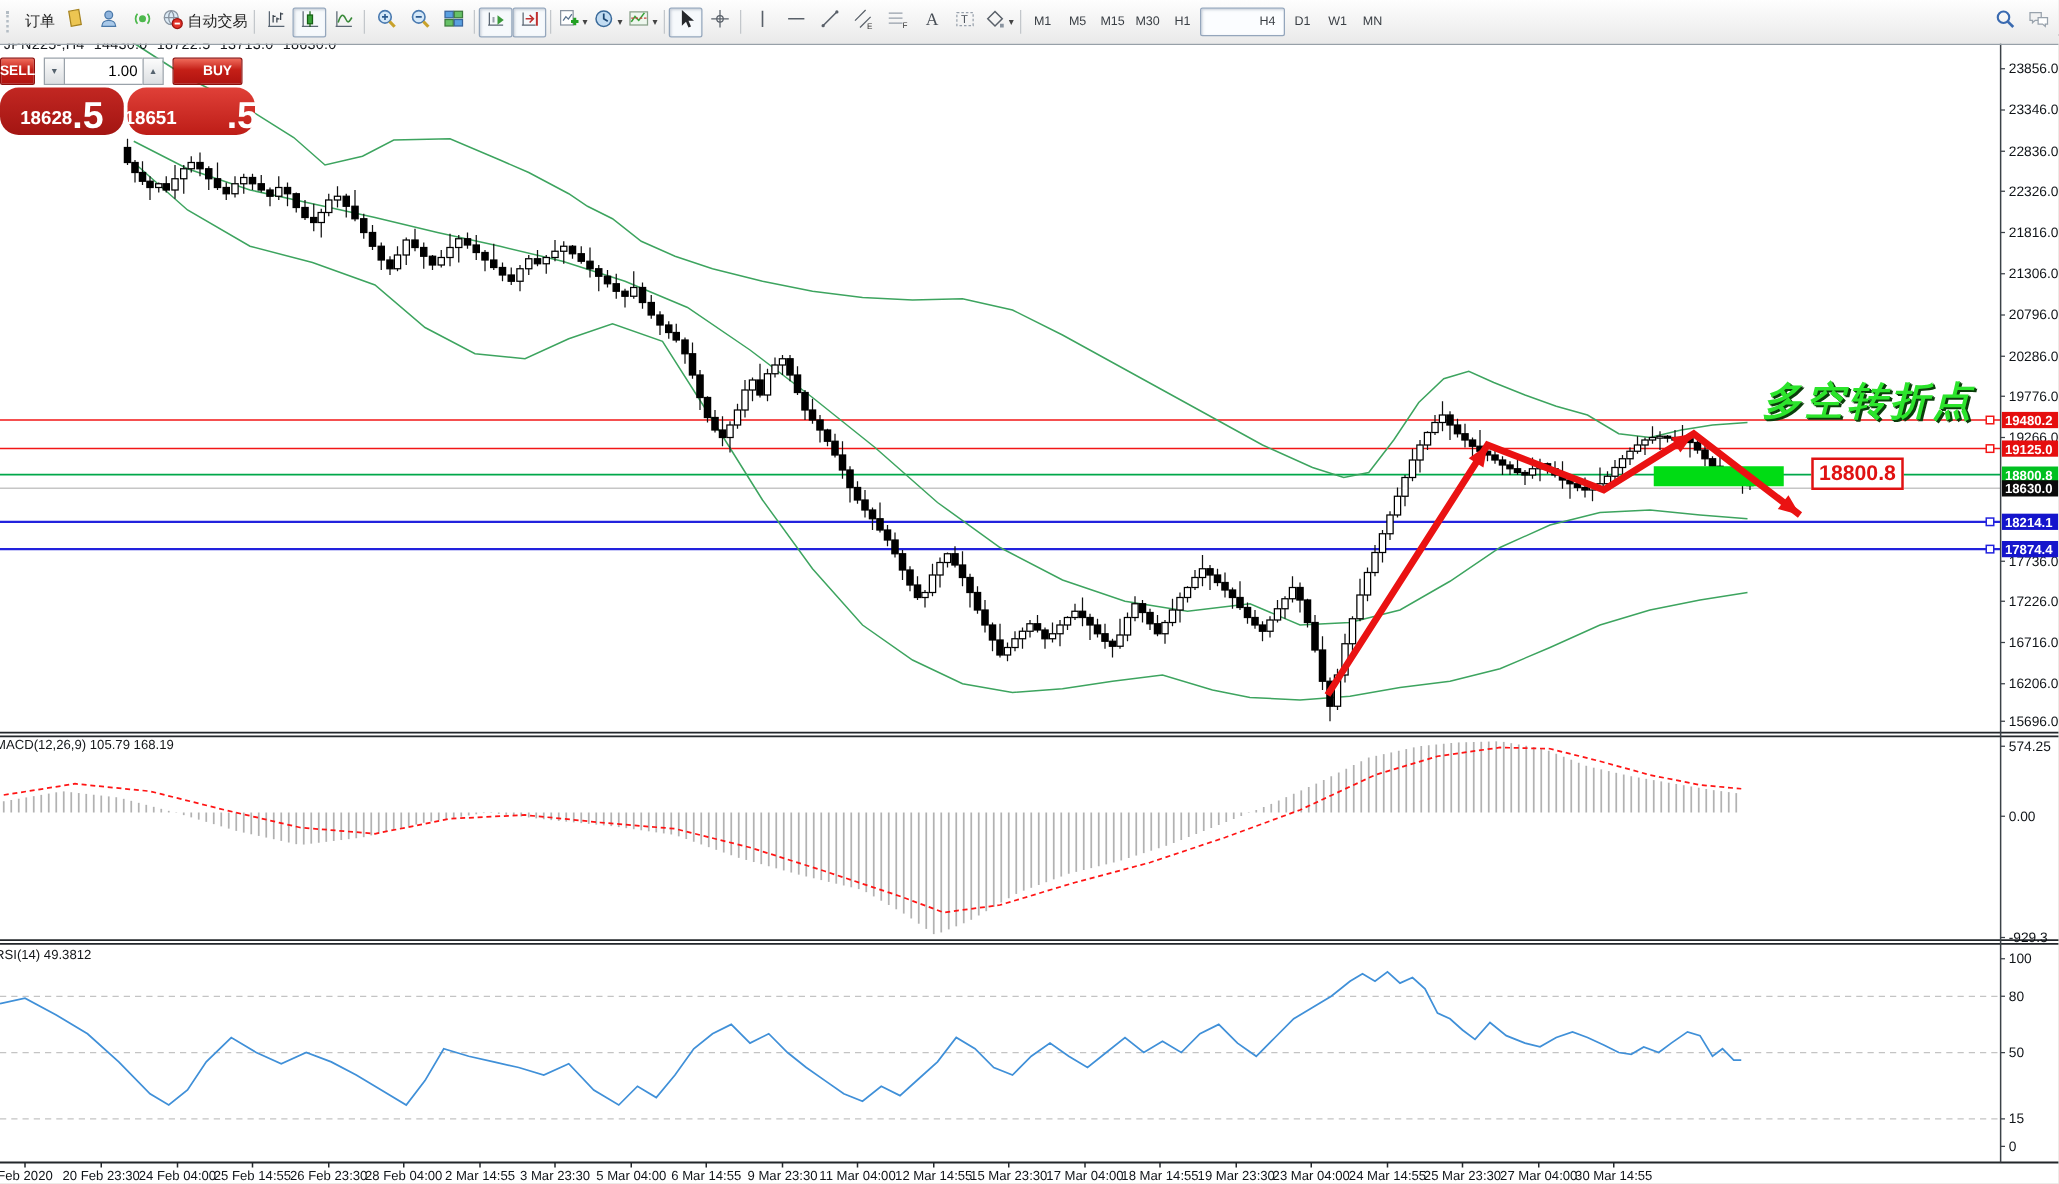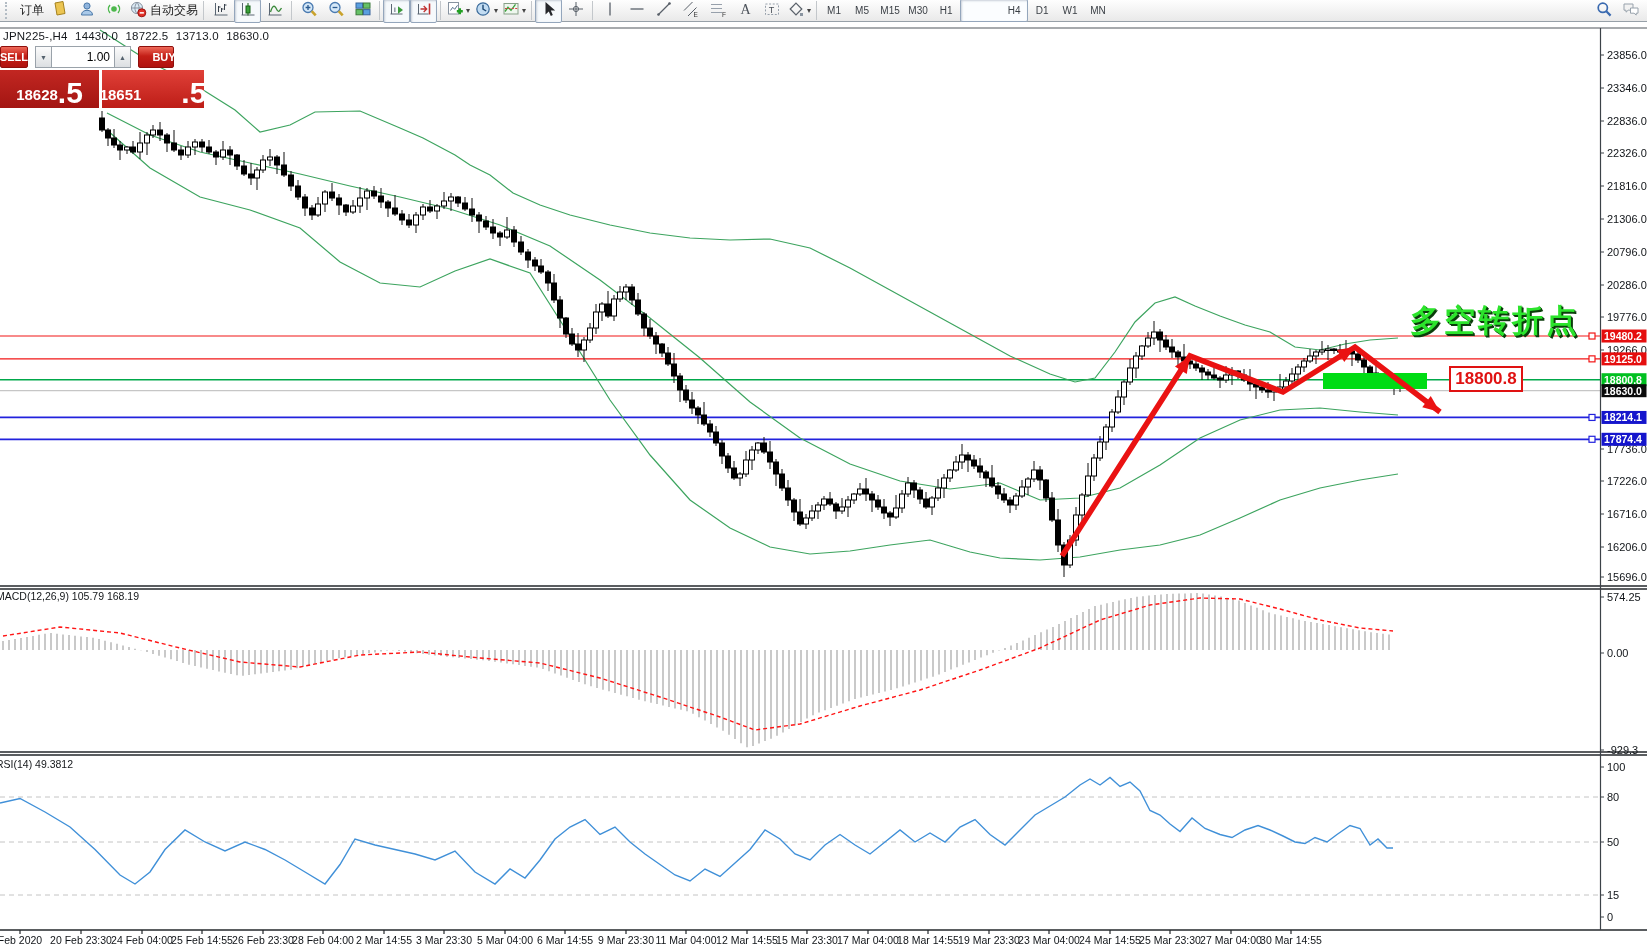--- a/index.html
+++ b/index.html
@@ -1,19 +1,19 @@
 <!DOCTYPE html>
 <html><head>
 <meta charset="utf-8">
 <style>
   html,body{margin:0;padding:0;background:#d4d0c8;}
   #app{position:relative;width:1647px;height:947px;background:#fff;overflow:hidden;
        font-family:"Liberation Sans",sans-serif;-webkit-font-smoothing:antialiased;}
   
-  #toolbar{position:absolute;top:0;left:0;width:1647px;height:22px;z-index:10;
+  #toolbar{position:absolute;top:0;left:0;width:1647px;height:36px;z-index:10;
     background:linear-gradient(#fefefe,#e9e9e9);border-bottom:1px solid #97a0a8;
     display:flex;align-items:center;padding:0 3px;box-sizing:border-box;}
   .grip{width:4px;height:17px;border-left:2px dotted #b3bcc4;margin:0 4px 0 2px;flex:none;}
   .vsep{width:1px;height:19px;background:#c3c7cb;margin:0 3px;flex:none;}
   .tb-btn{height:22px;min-width:23px;padding:0 1px;display:flex;align-items:center;justify-content:center;
     border:1px solid transparent;border-radius:2px;flex:none;cursor:default;}
   .tb-btn.pressed{border:1px solid #94a6bc;background:#f6f9fc;box-shadow:inset 1px 1px 2px rgba(60,80,110,.25);}
   .tb-btn .lbl{font-size:12px;color:#222;margin-left:3px;white-space:nowrap;}
   .tb-btn .dd{font-size:8px;color:#444;margin-left:2px;}
   .tf-btn{height:21px;min-width:26px;display:flex;align-items:center;justify-content:center;
@@ -23,34 +23,34 @@
   
   #chart-svg{position:absolute;top:0;left:0;z-index:1;}
   #chart-title{position:absolute;top:30px;left:3px;z-index:6;font-size:11.5px;color:#15181c;letter-spacing:.2px;}
   #chart-title span{margin-right:4px;}
   #trade-panel{position:absolute;left:0;top:46px;z-index:7;width:204px;}
   #tp-row1{display:flex;height:22px;}
   .redbtn{background:linear-gradient(#ef6a5a,#c41f17 45%,#b01310);color:#fff;font-weight:bold;
     font-size:11px;display:flex;align-items:center;justify-content:center;border:1px solid #8e0f0c;
     border-radius:2px;box-sizing:border-box;}
   #sell-btn{width:28px;}
-  #buy-btn{width:36px;margin-left:7px;padding-left:16px;}
+  #buy-btn{width:56px;margin-left:7px;padding-left:16px;}
   .spin{width:17px;background:linear-gradient(#fcfcfc,#dcdfe2);border:1px solid #9aa2aa;color:#55626e;
     font-size:7px;display:flex;align-items:center;justify-content:center;box-sizing:border-box;}
   #vol-input{width:62px;border:1px solid #9aa2aa;border-left:none;border-right:none;text-align:right;
     font-size:12px;padding:0 4px 0 0;box-sizing:border-box;font-family:"Liberation Sans",sans-serif;}
   #tp-row2{display:flex;margin-top:2px;height:38px;}
-  .quote{color:#fff;display:flex;align-items:flex-end;justify-content:center;padding-bottom:3px;box-sizing:border-box;}
+  .quote{color:#fff;display:flex;align-items:flex-end;justify-content:center;padding-bottom:3px;box-sizing:border-box;border-radius:15px;}
   #bid-box{width:99px;background:linear-gradient(#c22722,#a31512);}
   #ask-box{width:102px;margin-left:3px;background:linear-gradient(#e04038,#bd1d17);gap:40px;}
   .q-main{font-size:15px;font-weight:bold;line-height:1;margin-bottom:3px;}
   .q-big{font-size:30px;font-weight:bold;line-height:.85;}
   #annotation{position:absolute;left:1410px;top:300px;z-index:5;font-size:31px;font-weight:bold;
     color:#2ce42c;letter-spacing:3px;white-space:nowrap;
-    text-shadow:2px 2px 0 #0b3d0b,1px 1px 0 #0b3d0b;}
+    text-shadow:2px 2px 0 #0b3d0b,1px 1px 0 #0b3d0b;font-style:italic;}
   #price-box{position:absolute;left:1449px;top:366px;z-index:5;width:70px;height:22px;background:#fff;
     border:2px solid #e01212;color:#e01212;font-size:17px;font-weight:bold;display:flex;
     align-items:center;justify-content:center;}
   .panel-label{position:absolute;left:-4px;z-index:4;font-size:10.5px;color:#14171a;}
   #macd-label{top:590px;}
   #rsi-label{top:758px;}
 </style>
 </head>
 <body>
 

